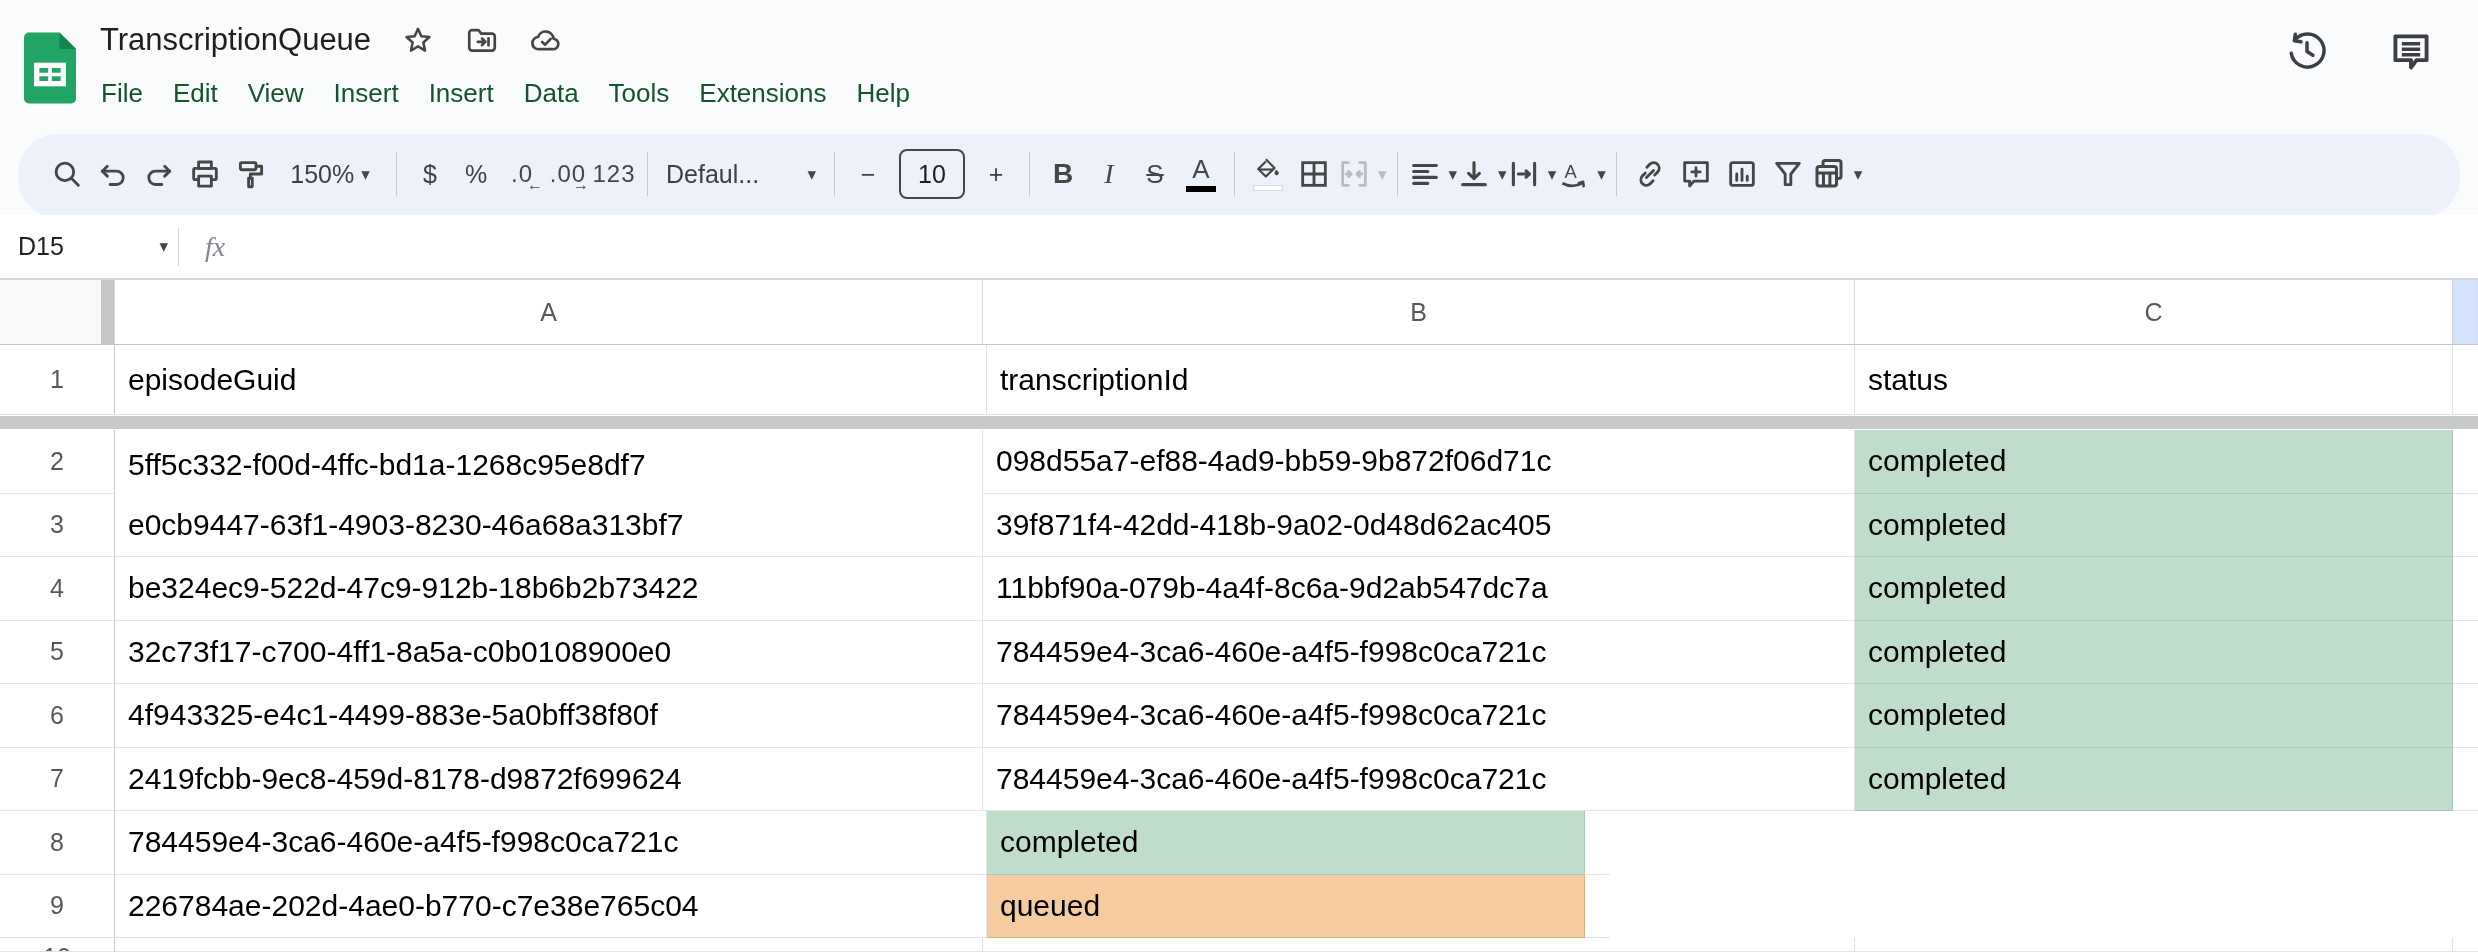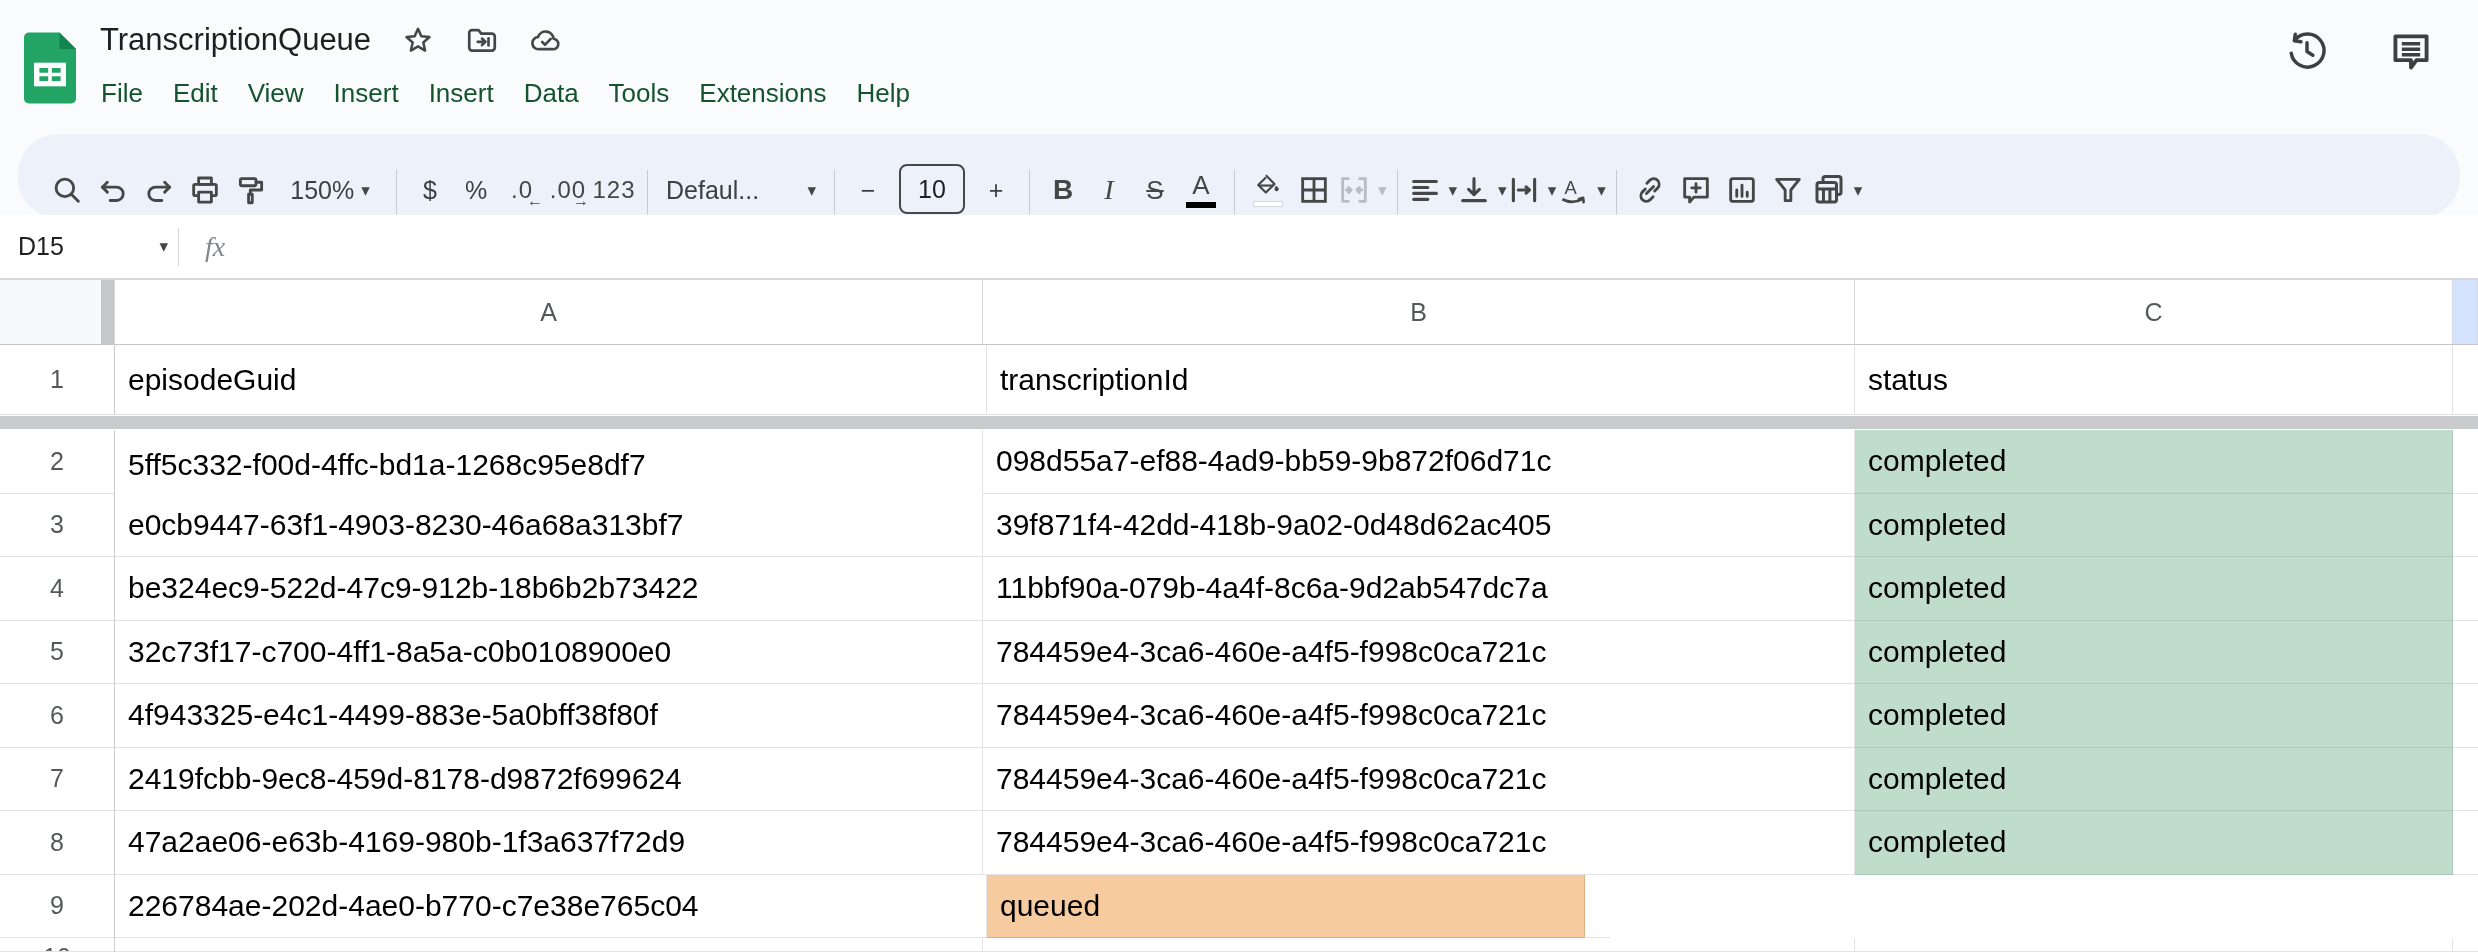--- a/index.html
+++ b/index.html
@@ -13,21 +13,21 @@
   .title-row{display:flex;align-items:center;gap:30px;height:52px;}
   .doc-title{font-size:31px;color:#1f1f1f;white-space:nowrap;}
   .title-ico{width:34px;height:34px;display:flex;align-items:center;justify-content:center;color:#444746;}
   .menubar{display:flex;margin-top:6px;margin-left:-14px;}
   .menu-item{font-size:26px;color:#14532d;padding:6px 15px;border-radius:8px;cursor:pointer;white-space:nowrap;}
   .head-right{position:absolute;right:44px;top:28px;display:flex;gap:58px;align-items:center;}
   .head-ico{width:46px;height:46px;display:flex;align-items:center;justify-content:center;color:#3c4043;}
   
   .toolbar-strip{position:absolute;left:0;top:130px;width:2478px;height:85px;}
   .toolbar{position:absolute;left:18px;right:18px;top:4px;height:80px;background:#edf2fa;border-radius:40px;
-           display:flex;align-items:flex-end;padding:0 10px 4px 26px;}
+           display:flex;align-items:center;padding:0 10px 4px 26px;}
   .tbtn{height:48px;min-width:46px;display:flex;align-items:center;justify-content:center;
         color:#444746;font-size:25px;border-radius:8px;position:relative;flex:none;cursor:pointer;}
   .tdiv{width:1px;height:44px;background:#c6cace;margin:0 10px;flex:none;}
   .caret{font-size:17px;color:#444746;margin-left:7px;}
   .caret.dis{color:#b9bdc3;}
   .ttext{font-size:25px;color:#3c4043;}
   .zoom-btn{min-width:100px;padding:0 6px;}
   .font-btn{min-width:150px;justify-content:space-between;padding:0 8px;}
   .size-box{width:62px;height:46px;border:2px solid #474747;border-radius:8px;display:flex;
             align-items:center;justify-content:center;font-size:25px;color:#202124;margin:0 8px;}
@@ -364,21 +364,20 @@
       </div>
       <div class="grow" style="height: 63.5px;">
         <div class="rowhead" style="width: 115px; height: 63.5px;">7</div>
         <div class="cell" style="width: 868px; height: 63.5px;">2419fcbb-9ec8-459d-8178-d9872f699624</div>
         <div class="cell" style="width: 872px; height: 63.5px;">784459e4-3ca6-460e-a4f5-f998c0ca721c</div>
         <div class="cell st-completed" style="width: 598px; height: 63.5px; background: rgb(192, 221, 204);">completed</div>
         <div class="sliver" style="width: 25px; height: 63.5px;"></div>
       </div>
       <div class="grow" style="height: 63.5px;">
         <div class="rowhead" style="width: 115px; height: 63.5px;">8</div>
-        <div class="cell" style="width: 868px; height: 63.5px;">47a2ae06-e63b-4169-980b-1f3a637f72d9</div>
         <div class="cell" style="width: 872px; height: 63.5px;">784459e4-3ca6-460e-a4f5-f998c0ca721c</div>
         <div class="cell st-completed" style="width: 598px; height: 63.5px; background: rgb(192, 221, 204);">completed</div>
         <div class="sliver" style="width: 25px; height: 63.5px;"></div>
       </div>
       <div class="grow" style="height: 63.5px;">
         <div class="rowhead" style="width: 115px; height: 63.5px;">9</div>
         <div class="cell" style="width: 872px; height: 63.5px;">226784ae-202d-4ae0-b770-c7e38e765c04</div>
         <div class="cell st-queued" style="width: 598px; height: 63.5px; background: rgb(246, 203, 159);">queued</div>
         <div class="sliver" style="width: 25px; height: 63.5px;"></div>
       </div>

